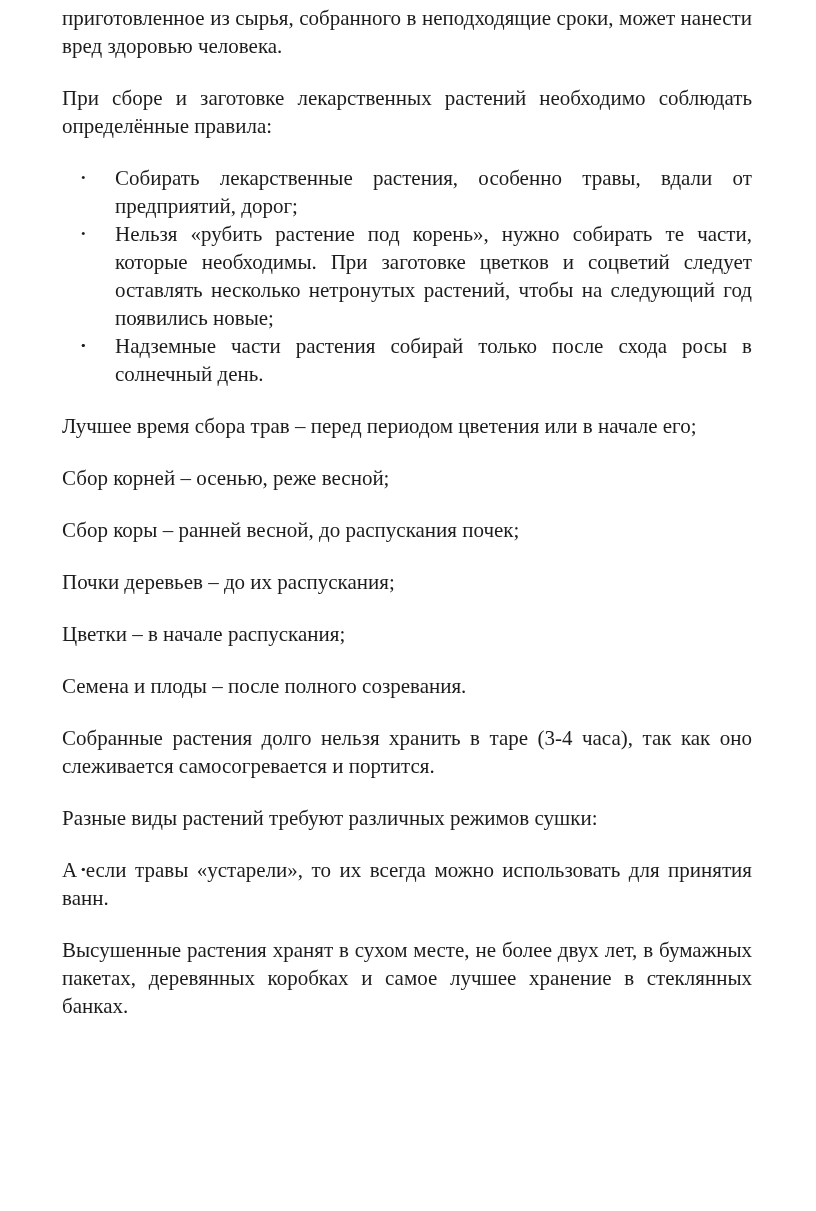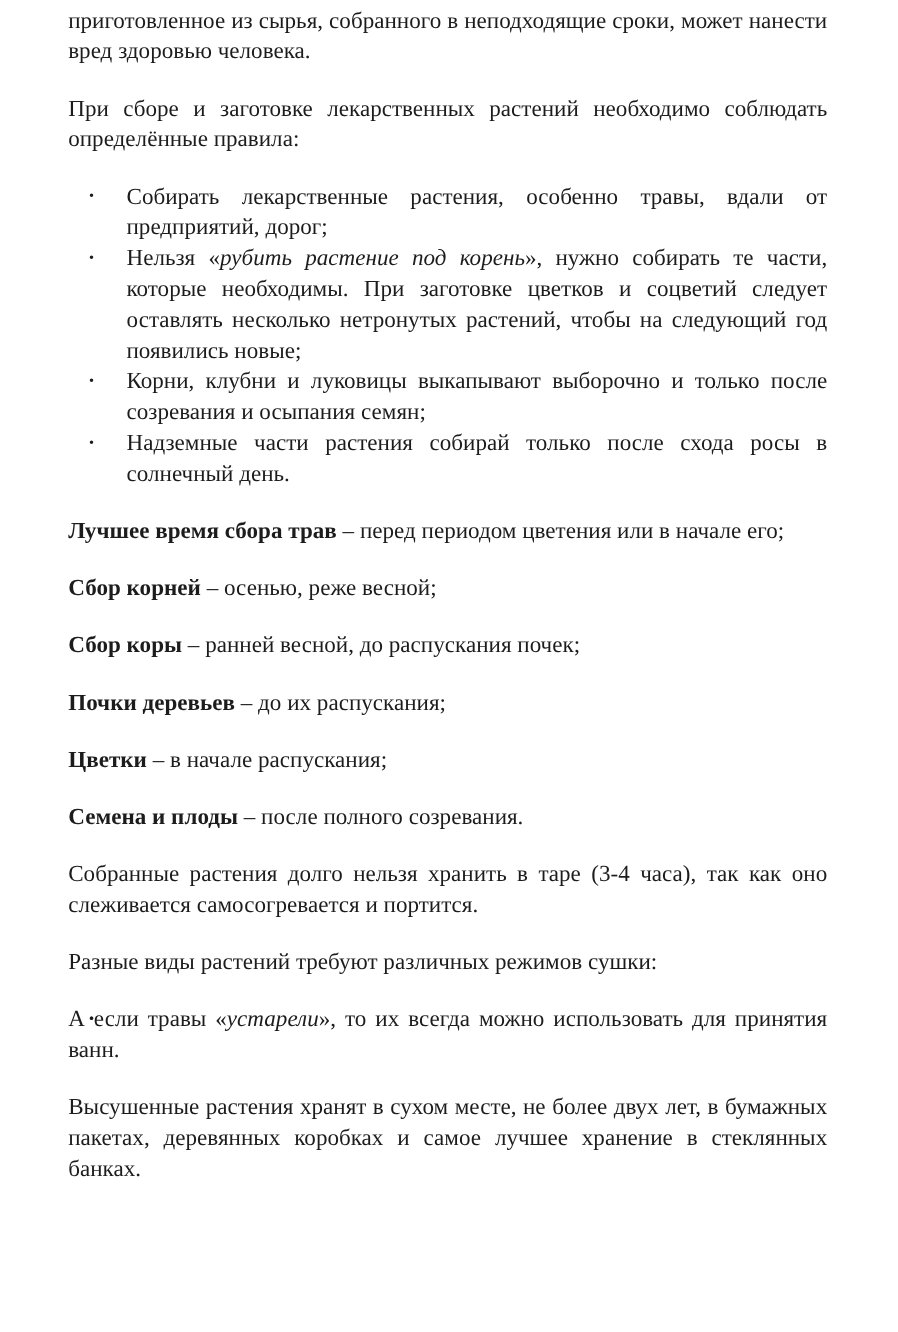--- a/index.html
+++ b/index.html
@@ -39,36 +39,36 @@
     margin: 0;
     text-align: justify;
   }
   .bullet {
     position: absolute;
     left: 19px;
     top: 0;
     font-size: 13px;
     line-height: 28px;
   }
-  .bd { font-weight: bold; margin-top: 24px; }
-  .it { font-style: italic; }
+  .bd { font-weight: normal; margin-top: 24px; }
+  .it { }
 </style>
 </head>
 <body style="background: rgb(255, 255, 255); color: rgb(28, 28, 28);">
 
 <div class="page">
 
   <p class="para">приготовленное из сырья, собранного в неподходящие сроки, может нанести вред здоровью человека.</p>
 
   <p class="para">При сборе и заготовке лекарственных растений необходимо соблюдать определённые правила:</p>
 
   <ul class="bullet-list">
     <li class="bullet-item"><span class="bullet">•</span><span>Собирать лекарственные растения, особенно травы, вдали от предприятий, дорог;</span></li>
     <li class="bullet-item"><span class="bullet">•</span><span>Нельзя «</span><span class="it">рубить растение под корень</span><span>», нужно собирать те части, которые необходимы. При заготовке цветков и соцветий следует оставлять несколько нетронутых растений, чтобы на следующий год появились новые;</span></li>
-    <li class="bullet-item"><span class="bullet">•</span><span>Корни, клубни и луковицы выкапывают выборочно и только после созревания и осыпания семян;</span></li>
+    <li class="bullet-item"><span class="bullet">•</span></li>
     <li class="bullet-item"><span class="bullet">•</span><span>Надземные части растения собирай только после схода росы в солнечный день.</span></li>
   </ul>
 
   <p class="para"><span class="bd">Лучшее время сбора трав</span><span> – перед периодом цветения или в начале его;</span></p>
 
   <p class="para"><span class="bd">Сбор корней</span><span> – осенью, реже весной;</span></p>
 
   <p class="para"><span class="bd">Сбор коры</span><span> – ранней весной, до распускания почек;</span></p>
 
 

